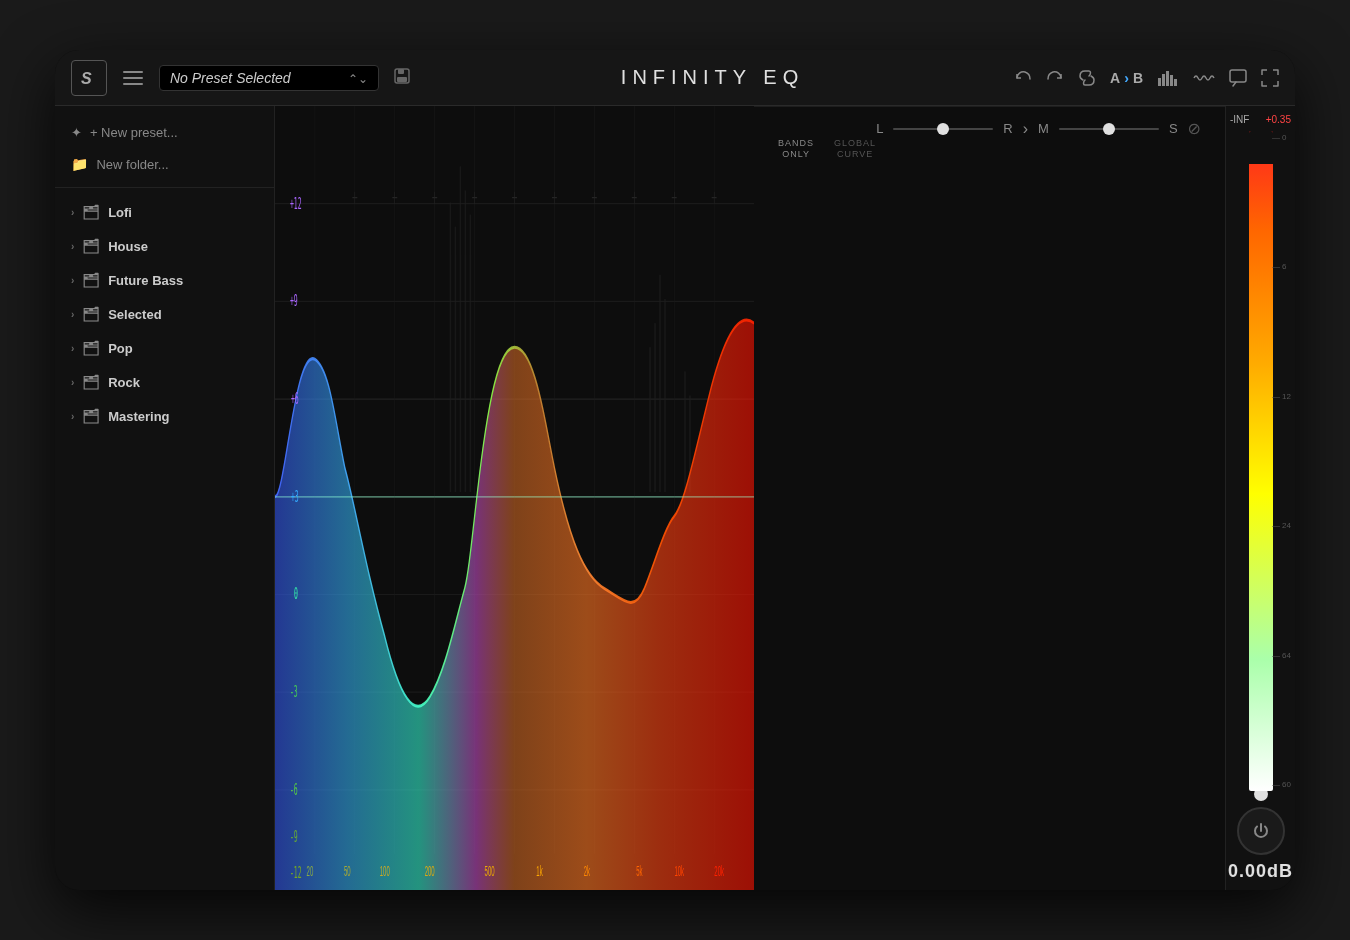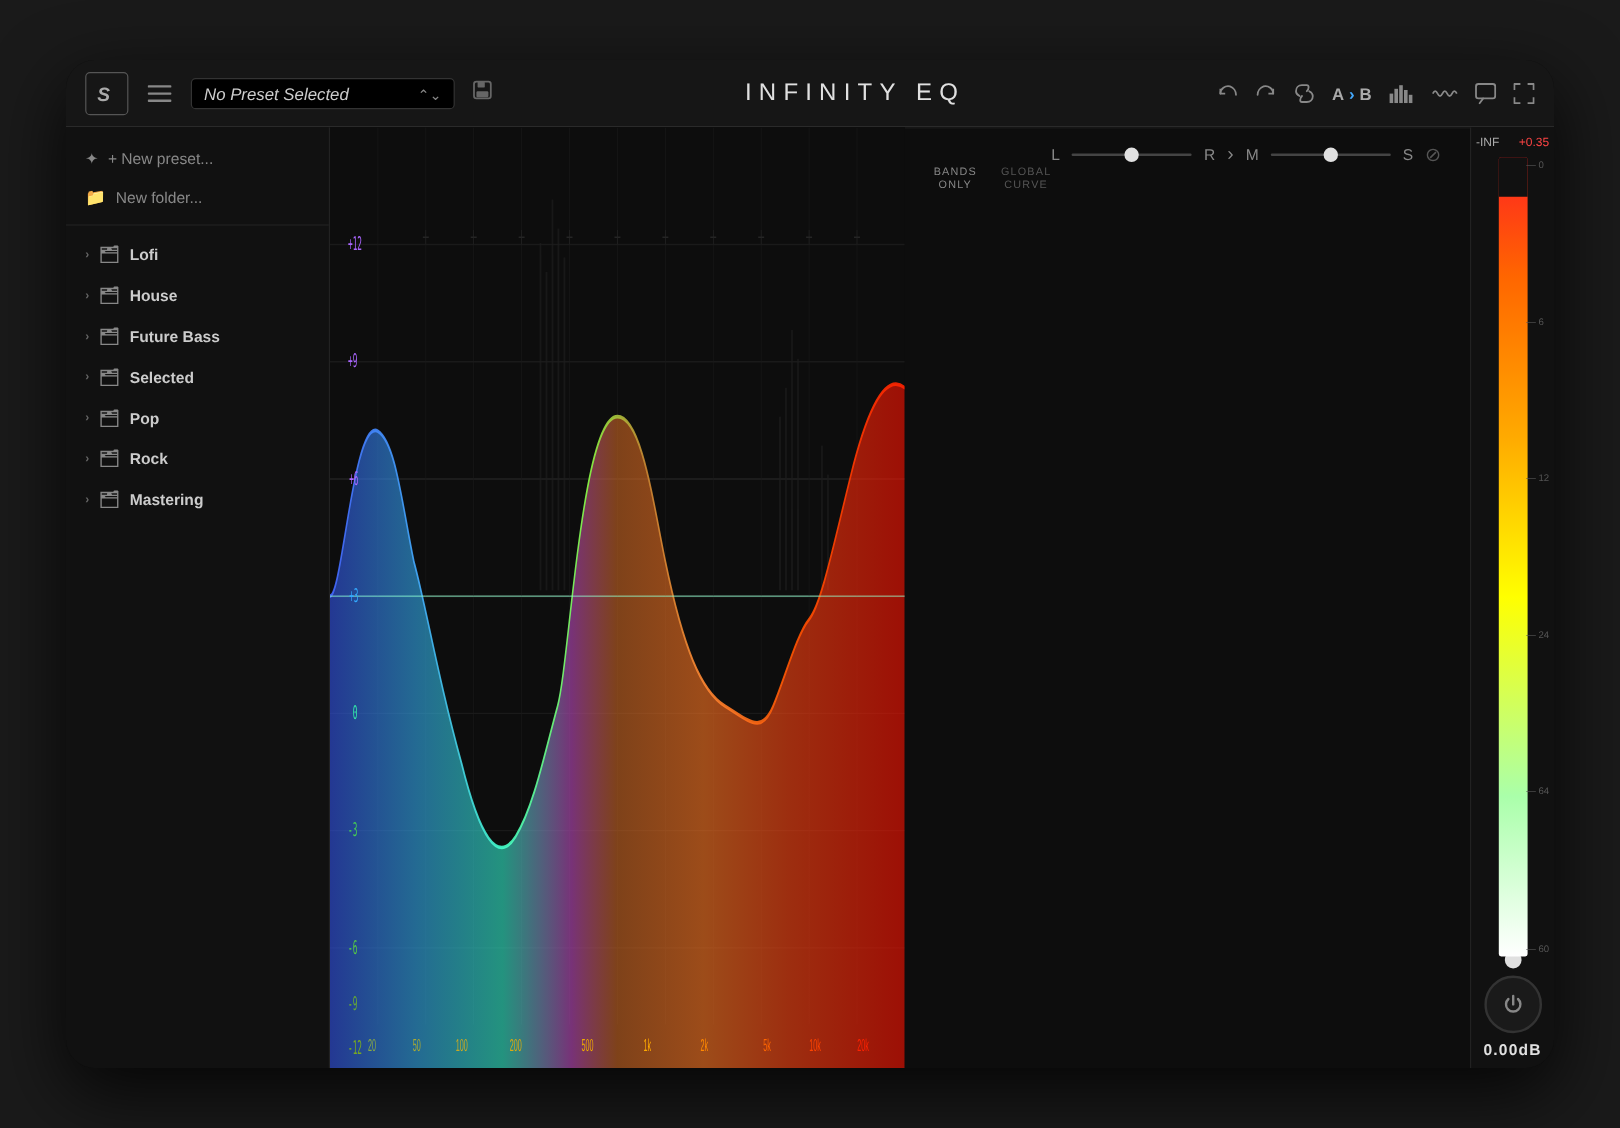--- a/index.html
+++ b/index.html
@@ -585,16 +585,16 @@
 
       <div style="width:14px; height:14px; background:#e0e0e0; border-radius:50%; margin-top:-10px;"></div>
 
       <div class="power-button">
         <svg width="20" height="20" viewBox="0 0 20 20">
           <path d="M10 3 L10 10" stroke="#888" stroke-width="2" stroke-linecap="round"></path>
           <path d="M6 5.5 A6 6 0 1 0 14 5.5" fill="none" stroke="#888" stroke-width="2" stroke-linecap="round"></path>
         </svg>
       </div>
 
-      <div style="color:#e0e0e0; font-size:13px; font-weight:bold; letter-spacing:1px;">0.00dB</div>
+      <div style="color:#e0e0e0; font-size:18px; font-weight:bold; letter-spacing:1px;">0.00dB</div>
     </div>
   </div>
 </div>
 
 </body></html>

